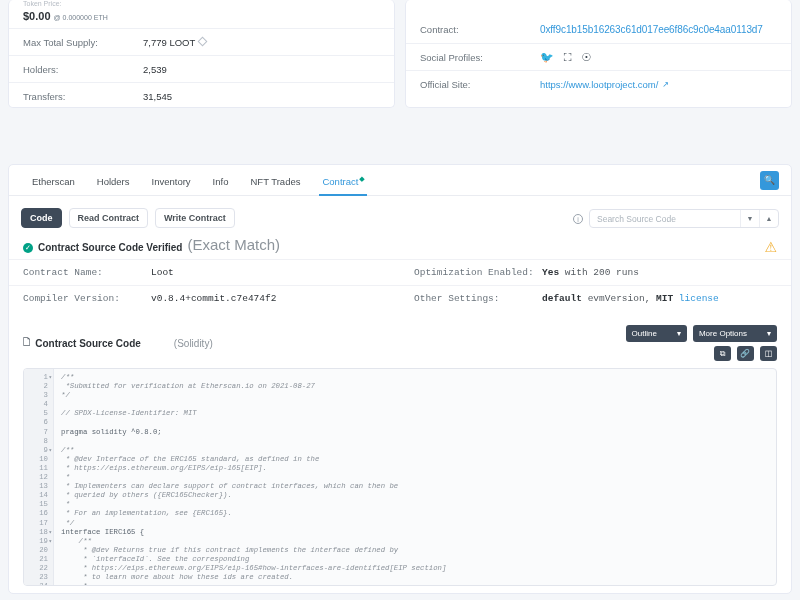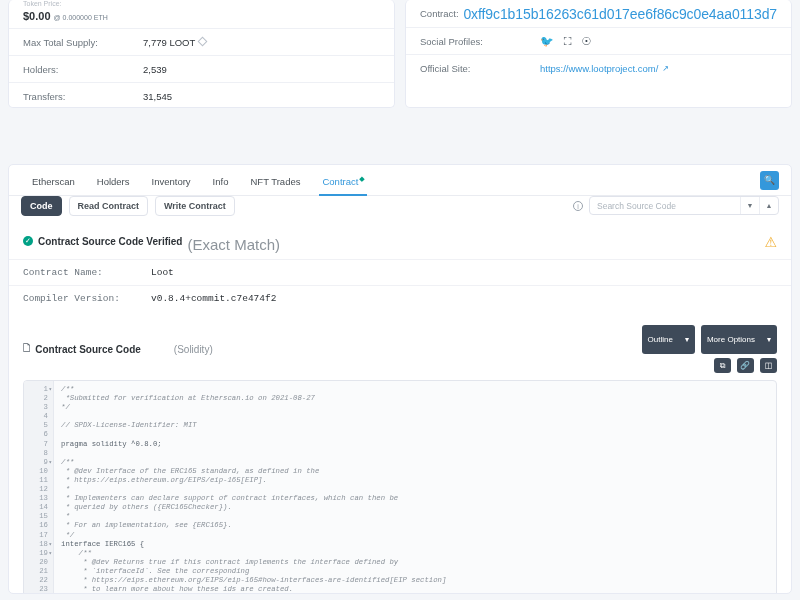--- a/index.html
+++ b/index.html
@@ -25,25 +25,25 @@
   .card-left { max-width: 390px; }
   .card-right { max-width: 392px; }
 
   .krow {
     display: flex;
     align-items: center;
     padding: 0 14px;
     height: 27px;
     border-top: 1px solid #eef0f5;
   }
-  .krow.first { border-top: none; }
+  .krow.first { border-top: none; margin-top: 16px; }
   .klabel { width: 120px; color: #6c757d; font-size: 9.5px; }
   .kval { color: #2e3338; font-size: 9.5px; display: flex; align-items: center; gap: 4px; }
   .kval.blue, .link { color: #3498db; }
-  .kval.addr { font-size: 14px; letter-spacing: -0.1px; }
+  .kval.addr { font-size: 10px; letter-spacing: -0.1px; }
 
   .price-line { padding: 2px 14px 6px; }
   .price-main { font-size: 11px; font-weight: bold; color: #2e3338; }
   .price-sub { font-size: 7px; color: #77838f; margin-left: 3px; }
   .cut-label { font-size: 7px; color: #b6bcc4; padding: 0 14px; line-height: 8px; }
 
   .diamond {
     display: inline-block; width: 7px; height: 7px;
     border: 1px solid #b9c0c9; transform: rotate(45deg);
     position: relative; top: -1px;
@@ -83,21 +83,21 @@
     position: relative; top: -4px; left: 1px;
   }
   .tab-search-btn {
     margin-left: auto;
     width: 19px; height: 19px; border-radius: 3px;
     background: #3498db; color: #fff;
     display: flex; align-items: center; justify-content: center;
     font-size: 9px;
   }
 
-  .subbar { display: flex; align-items: flex-start; height: 32px; padding: 0 12px; gap: 7px; }
+  .subbar { display: flex; align-items: flex-end; height: 32px; padding: 0 12px; gap: 7px; }
   .btn {
     font-size: 9px; padding: 3px 8px; border-radius: 4px;
     border: 1px solid #e0e3eb; background: #fff; color: #4a5157;
     line-height: 12px;
     font-weight: bold;
   }
   .btn.dark { background: #3e4a59; border-color: #3e4a59; color: #fff; font-weight: bold; }
   .search-wrap { margin-left: auto; display: flex; align-items: center; gap: 6px; }
   .info-circle {
     width: 10px; height: 10px; border-radius: 50%;
@@ -113,21 +113,21 @@
     border: none; outline: none; flex: 1;
     font-size: 8.5px; color: #7a828a; padding: 0 7px;
     font-family: "Liberation Sans", sans-serif; background: transparent;
   }
   .search-box input::placeholder { color: #adb5bd; }
   .sb-div { width: 1px; align-self: stretch; background: #eceef3; }
   .sb-btn { width: 18px; text-align: center; font-size: 7px; color: #6c757d; }
 
   
   .verified-head {
-    display: flex; align-items: flex-start; gap: 5px;
+    display: flex; align-items: flex-end; gap: 5px;
     padding: 8px 14px 6px; font-size: 10px;
   }
   .check {
     width: 10px; height: 10px; border-radius: 50%;
     background: #00a186; color: #fff; font-size: 7px;
     display: flex; align-items: center; justify-content: center;
   }
   .verified-title { font-weight: bold; color: #2e3338; }
   .verified-sub { color: #8d949b; font-weight: normal; font-size: 15px; }
   .warn-icon { margin-left: auto; color: #f0ad2e; font-size: 14px; line-height: 12px; }
@@ -147,21 +147,21 @@
 
   
   .src-head { display: flex; align-items: center; padding: 8px 14px 0; }
   .src-title { font-size: 10px; font-weight: bold; display: flex; align-items: center; gap: 5px; }
   .src-title .sub { font-weight: normal; color: #8d949b; padding-left: 28px; }
   .file-icon { font-size: 9px; color: #5c656e; }
   .src-actions { margin-left: auto; display: flex; flex-direction: column; align-items: flex-end; gap: 4px; }
   .src-btn-row { display: flex; gap: 6px; }
   .dark-btn {
     background: #3e4a59; color: #fff; border-radius: 3px;
-    font-size: 8px; padding: 10px 6px; display: flex; align-items: flex-end; gap: 12px;
+    font-size: 8px; padding: 4px 6px; display: flex; align-items: flex-end; gap: 20px;
   }
   .icon-btn {
     background: #3e4a59; color: #fff; border-radius: 3px;
     width: 17px; height: 15px; font-size: 8px;
     display: flex; align-items: center; justify-content: center;
   }
 
   
   .code-box {
     margin: 7px 14px 0;
@@ -287,20 +287,38 @@
       <div class="mrow">
         <div class="mlabel">Contract Name:</div>
         <div class="mval">Loot</div>
       </div>
       <div class="mrow">
         <div class="mlabel">Compiler Version:</div>
         <div class="mval">v0.8.4+commit.c7e474f2</div>
       </div>
     </div>
 
+    <div class="meta-col">
+      <div class="mrow">
+        <div class="mlabel">Optimization Enabled:</div>
+        <div class="mval">
+          <b>Yes</b>
+          <span class="muted">with 200 runs</span>
+        </div>
+      </div>
+      <div class="mrow">
+        <div class="mlabel">Other Settings:</div>
+        <div class="mval">
+          <b>default</b>
+          <span class="muted">evmVersion,</span>
+          <b>MIT</b>
+          <span class="link">license</span>
+        </div>
+      </div>
+    </div>
   </div>
 
   <div class="src-head">
     <div class="src-title">
       <span class="file-icon">🗋</span>
       <span>Contract Source Code</span>
       <span class="sub">(Solidity)</span>
     </div>
     <div class="src-actions">
       <div class="src-btn-row">

